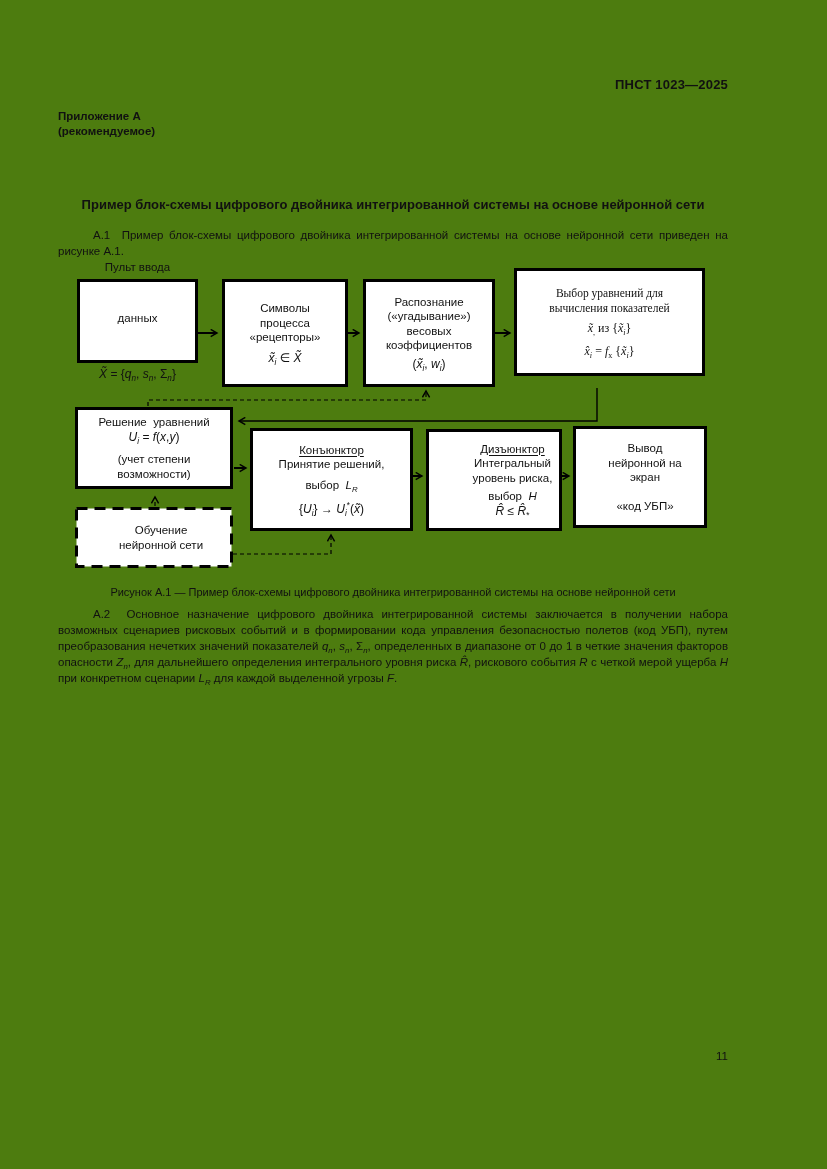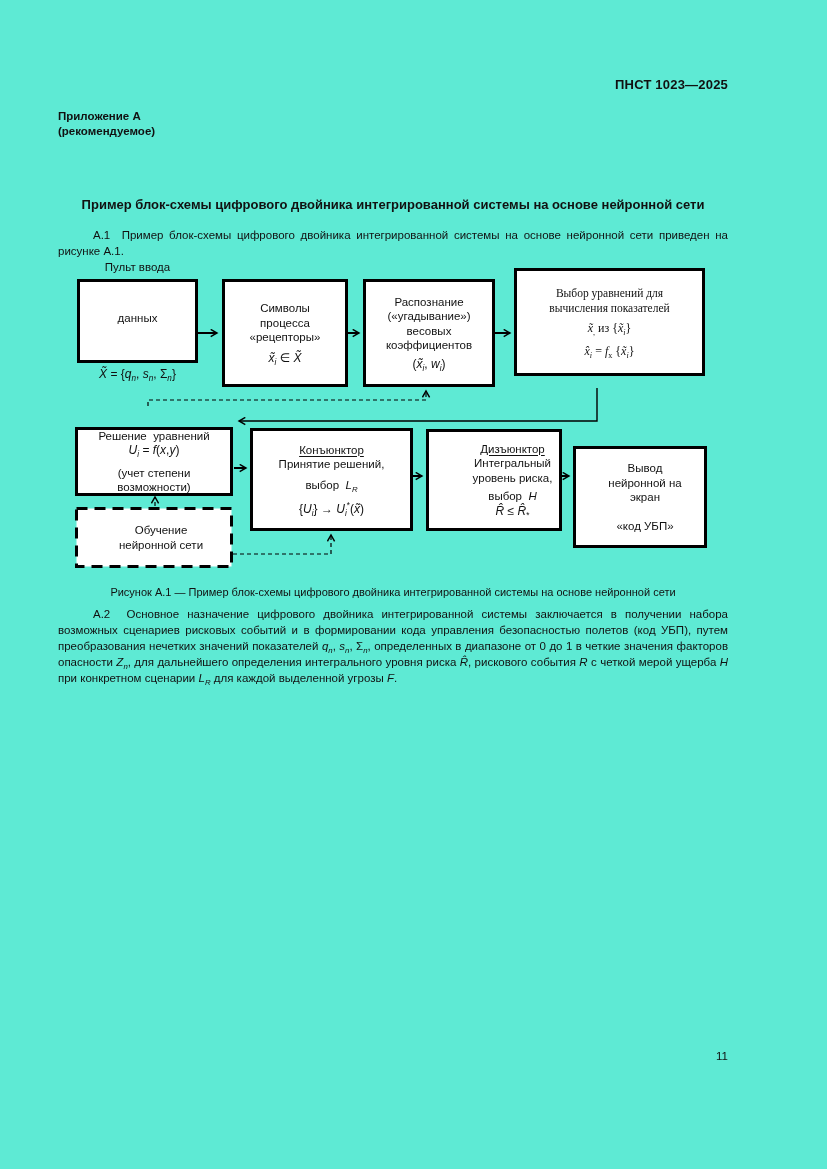--- a/index.html
+++ b/index.html
@@ -1,18 +1,18 @@
 <!DOCTYPE html>
 <html><head>
 <meta charset="utf-8">
 <style>
   html,body{margin:0;padding:0;background:#9a9a9a;}
   .page{
     position:relative;width:827px;height:1169px;margin:0 auto;
-    background:#5eead4;color:#111;
+    background:#4d7c0f;color:#111;
     font-family:"Liberation Sans","DejaVu Sans",sans-serif;
     overflow:hidden;
   }
   .abs{position:absolute;}
   .doc-code{top:77px;right:99px;font-size:13px;font-weight:bold;letter-spacing:.2px;}
   .appx{left:58px;width:670px;text-align:left;font-weight:bold;font-size:11.5px;}
   .heading{left:58px;top:197px;width:670px;text-align:center;font-weight:bold;font-size:13px;}
   .para{left:58px;width:670px;font-size:11.5px;line-height:15.5px;text-align:justify;text-indent:35px;}
   .caption{left:58px;top:586px;width:670px;text-align:center;font-size:11px;}
   .pagenum{top:1050px;right:99px;font-size:11.5px;}
@@ -99,21 +99,21 @@
     <div class="bline f gap6"><i>x̃</i><sub><i>i</i></sub> ∈ <i>X̃</i></div>
   </div>
 
   <div class="fbox" style="left:514px;top:268px;width:191px;height:108px;font-family:Liberation Serif, serif;">
     <div class="bline">Выбор уравнений для</div>
     <div class="bline">вычисления показателей</div>
     <div class="bline f gap6"><i>x̃</i><sub>,</sub> из {<i>x̃</i><sub><i>i</i></sub>}</div>
     <div class="bline f gap8"><i>x̂</i><sub><i>i</i></sub> = <i>f</i><sub>х</sub> {<i>x̃</i><sub><i>i</i></sub>}</div>
   </div>
 
-  <div class="fbox" style="left:75px;top:427px;width:158px;height:69px;">
+  <div class="fbox" style="left:75px;top:407px;width:158px;height:82px;">
     <div class="bline">Решение&nbsp; уравнений</div>
     <div class="bline f"><i>U</i><sub><i>i</i></sub> = <i>f</i>(<i>x</i>,<i>y</i>)</div>
     <div class="bline gap8">(учет степени</div>
     <div class="bline">возможности)</div>
   </div>
 
   <div class="fbox" style="left:250px;top:428px;width:163px;height:103px;">
     <div class="bline u">Конъюнктор</div>
     <div class="bline">Принятие решений,</div>
     <div class="bline gap6">выбор&nbsp; <i>L</i><sub><i>R</i></sub></div>
@@ -121,21 +121,21 @@
   </div>
 
   <div class="fbox" style="left:426px;top:429px;width:136px;height:102px;padding-left:39px;">
     <div class="bline u">Дизъюнктор</div>
     <div class="bline">Интегральный</div>
     <div class="bline">уровень риска,</div>
     <div class="bline gap4">выбор&nbsp; <i>H</i></div>
     <div class="bline f"><i>R̂</i> ≤ <i>R̂</i><sub>*</sub></div>
   </div>
 
-  <div class="fbox" style="left:573px;top:446px;width:134px;height:102px;padding-left:12px;">
+  <div class="fbox" style="left:573px;top:426px;width:134px;height:102px;padding-left:12px;">
     <div class="bline">Вывод</div>
     <div class="bline">нейронной на</div>
     <div class="bline">экран</div>
     <div class="bline gap14">«код УБП»</div>
   </div>
 
   <div class="fbox noborder" style="left:82px;top:507px;width:158px;height:61px;">
     <div class="bline">Обучение</div>
     <div class="bline">нейронной сети</div>
   </div>

